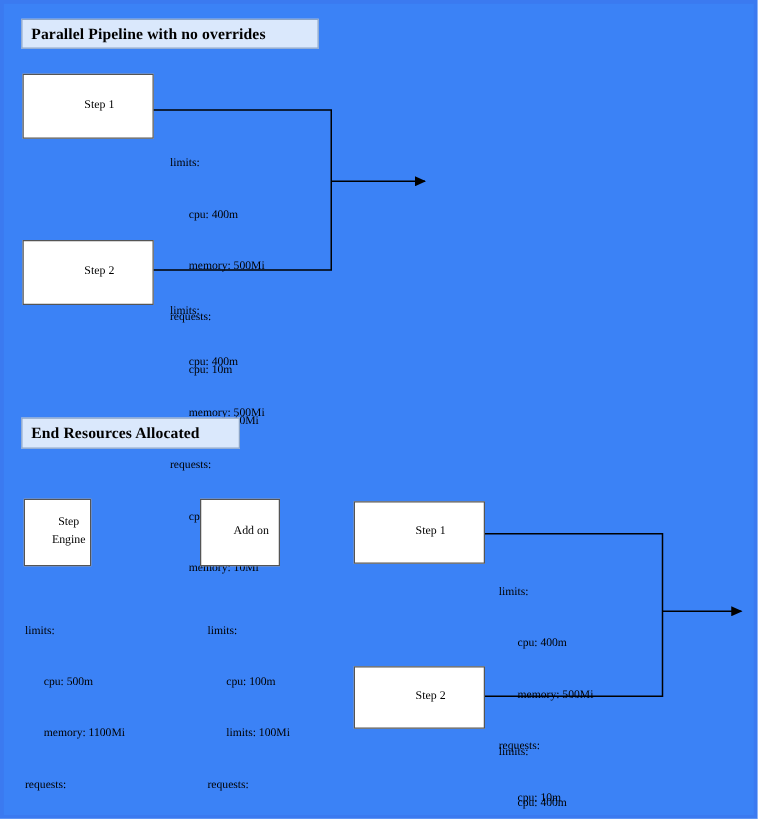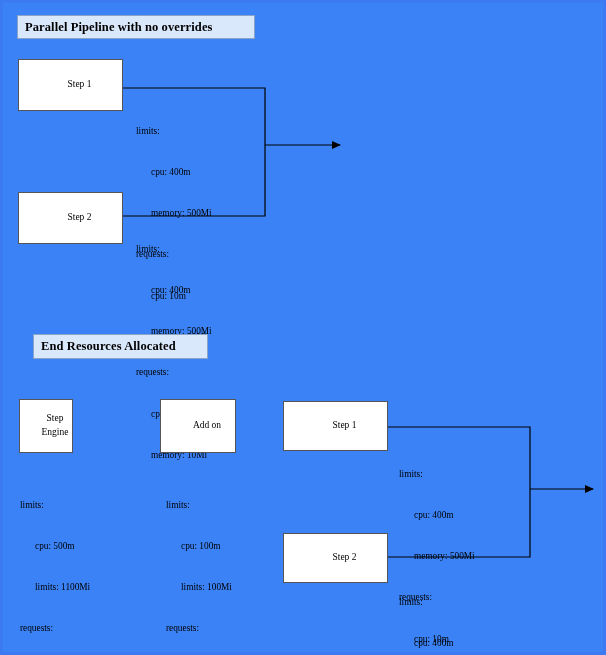--- a/index.html
+++ b/index.html
@@ -98,37 +98,37 @@
 
     <div class="spec" style="left:133px; top:212px;">
       <span class="hdr">limits:</span>
       <span class="ind">cpu: 400m</span>
       <span class="ind">memory: 500Mi</span>
       <span class="hdr">requests:</span>
       <span class="ind">cpu: 10m</span>
       <span class="ind">memory: 10Mi</span>
     </div>
 
-    <div class="title-banner" style="left:14px; top:331px; width:175px; height:25px;margin-left:16px;">End Resources Allocated</div>
+    <div class="title-banner" style="left:14px; top:331px; width:175px; height:25px;">End Resources Allocated</div>
 
     <div class="box" style="left:16px; top:396px; width:54px; height:54px;">
       <span style="white-space:pre-line;">Step
 Engine</span>
     </div>
 
-    <div class="box" style="left:157px; top:396px; width:76px; height:54px;">Add on</div>
+    <div class="box" style="left:157px; top:396px; width:64px; height:54px;">Add on</div>
 
     <div class="box" style="left:280px; top:398px; width:105px; height:50px;">Step 1</div>
 
     <div class="box" style="left:280px; top:530px; width:105px; height:50px;">Step 2</div>
 
     <div class="spec" style="left:17px; top:468px;">
       <span class="hdr">limits:</span>
       <span class="ind">cpu: 500m</span>
-      <span class="ind">limits: 1100Mi</span>
+      <span class="ind">memory: 1100Mi</span>
       <span class="hdr">requests:</span>
       
       
     </div>
 
     <div class="spec" style="left:163px; top:468px;">
       <span class="hdr">limits:</span>
       <span class="ind">cpu: 100m</span>
       <span class="ind">limits: 100Mi</span>
       <span class="hdr">requests:</span>

